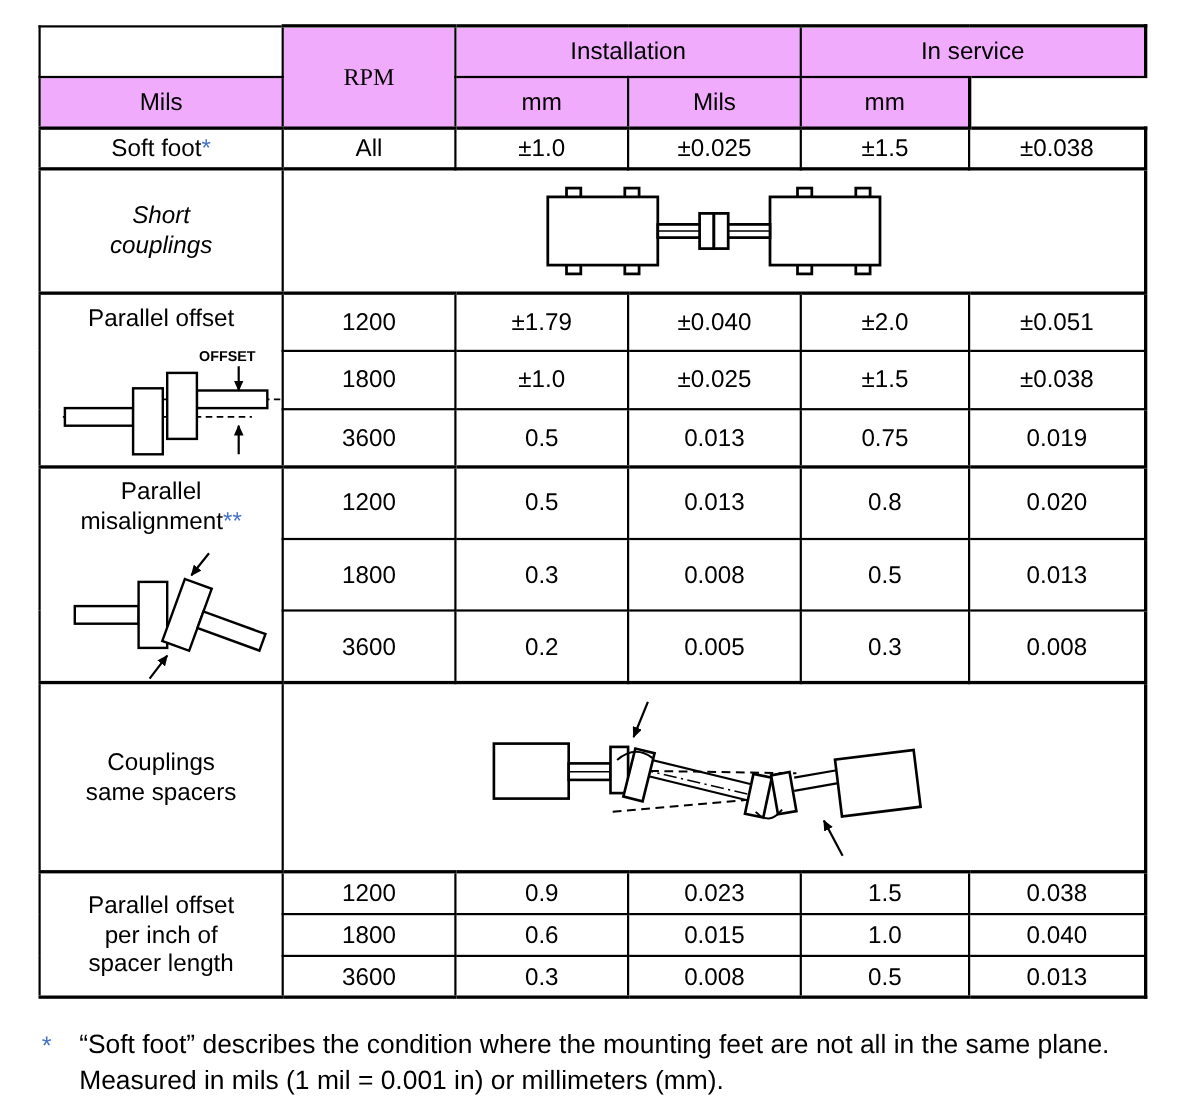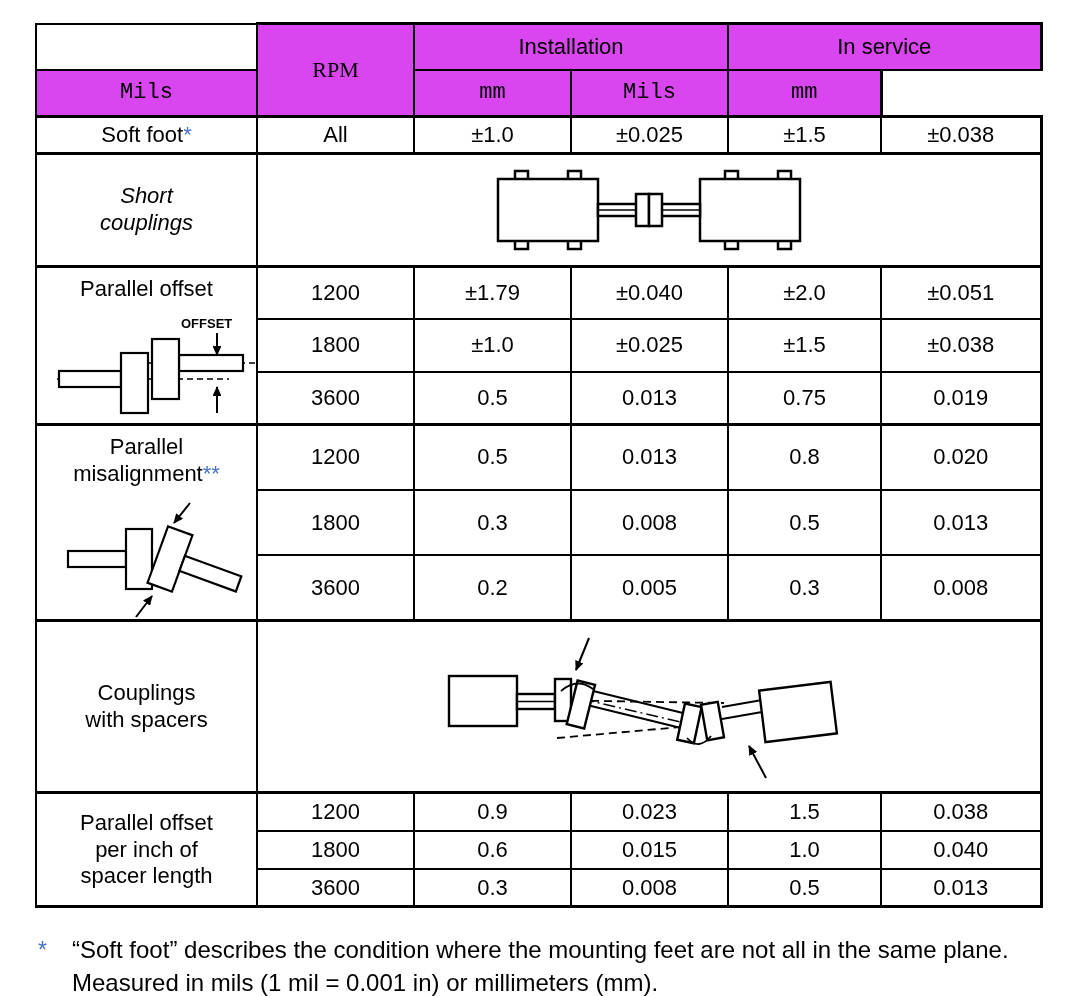--- a/index.html
+++ b/index.html
@@ -10,32 +10,32 @@
   table.tol{
     border-collapse:collapse;table-layout:fixed;
     margin:22px 0 0 35px;width:1005px;
   }
   table.tol td,table.tol th{
     border:2px solid #000;padding:0;text-align:center;vertical-align:middle;
     font-size:22px;font-weight:normal;overflow:hidden;
   }
   
   tr.h1 th{border-top:3px solid #000;}
-  th.ghead,th.sub,th.rpmh{background:#d946ef;font-weight:bold;font-size:23px;}
+  th.ghead,th.sub,th.rpmh{background:#f0abfc;font-weight:bold;font-size:23px;}
   th.rpmh{border-left:3px solid #000;vertical-align:bottom;padding-bottom:10px;font-family:Liberation Serif, serif;}
   td.corner{border:none;background:#fff;}
   
   .ec{border-right:3px solid #000 !important;}
   tr.sec td,tr.sec th{border-top:3px solid #000;}
   tr.last td{border-bottom:3px solid #000;}
   th.lbl{border-left:3px solid #000;font-weight:bold;font-size:24px;line-height:1.22;border-radius:18px;}
   th.lbl.bend{border-bottom:3px solid #000;}
   th.lbl.topal{vertical-align:top;padding-top:8px;}
   
-  tr.rh1{height:46px;} tr.rh2{height:47px;font-family:Liberation Mono, monospace;}
+  tr.rh1{height:46px;} tr.rh2{height:47px;}
   tr.rsoft{height:37px;} tr.rshort{height:113px;font-style:italic;}
   tr.rpo{height:51px;} tr.rang{height:65px;}
   tr.rspc{height:172px;} tr.rpi{height:38px;}
   .blue{color:#4472c4;}
   .diagwrap{display:block;margin-top:8px;margin-left:20px;}
   
   .footnote{display:flex;margin:26px 0 0 38px;font-size:24px;line-height:1.36;}
   .fmark{width:34px;flex:0 0 34px;font-size:23px;padding-top:1px;}
   .ftext{width:985px;}
   svg{display:block;margin:0 auto;}
@@ -193,21 +193,21 @@
     <td>3600</td>
     <td>0.2</td>
     <td>0.005</td>
     <td>0.3</td>
     <td class="ec">0.008</td>
   </tr>
 
   <tr class="sec rspc">
     <th class="lbl">
       <span style="display:block">Couplings</span>
-      <span style="display:block">with spacers</span>
+      <span style="display:block">same spacers</span>
     </th>
     <td colspan="5" class="ec">
       <svg width="420" height="158" viewBox="0 0 420 158">
         <defs>
           <marker id="m-sp" markerWidth="5" markerHeight="4.4" refX="4.5" refY="2.2" orient="auto">
             <path d="M0,0 L5,2.2 L0,4.4 Z" fill="#000"></path>
           </marker>
         </defs>
         <line x1="100" y1="72" x2="285" y2="75" stroke="#000" stroke-width="1.8" stroke-dasharray="8 5"></line>
         <line x1="118" y1="110" x2="253" y2="98" stroke="#000" stroke-width="1.8" stroke-dasharray="8 5"></line>

